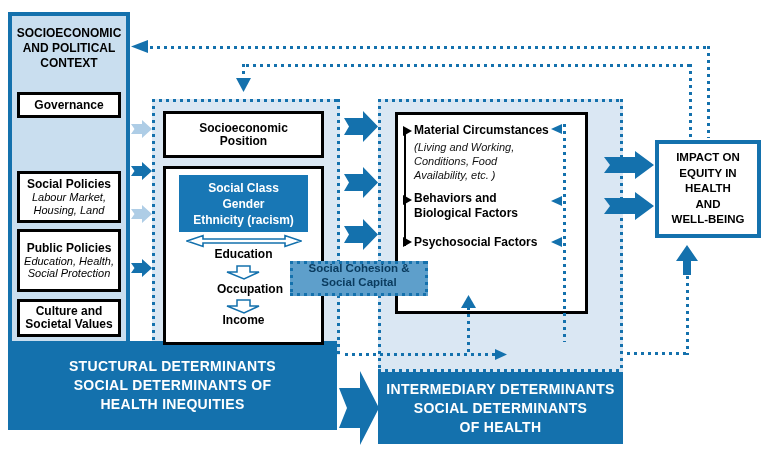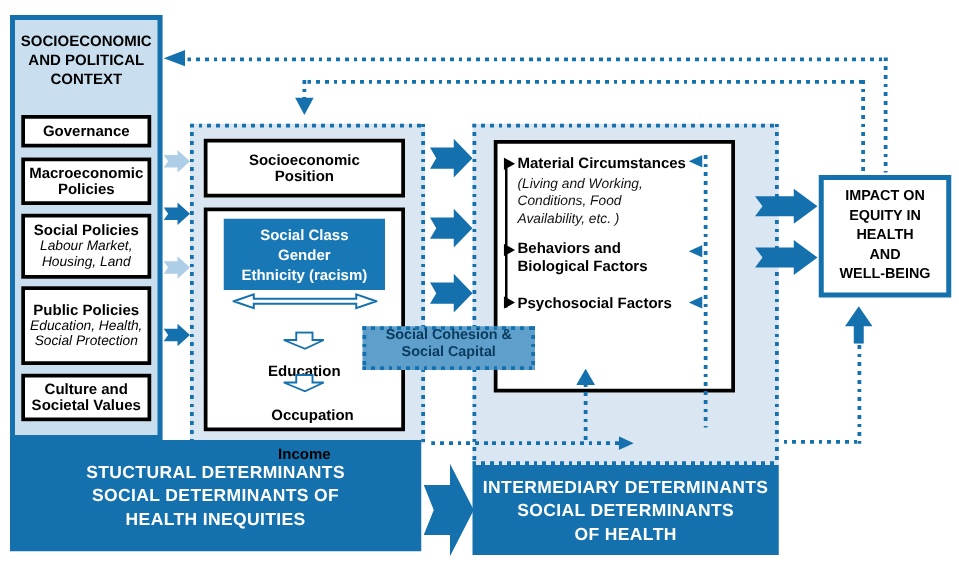--- a/index.html
+++ b/index.html
@@ -26,40 +26,40 @@
   .wbox{background:#fff;border:3px solid #000;display:flex;flex-direction:column;align-items:center;
         justify-content:center;text-align:center;z-index:2;}
   .wbox .lbl{font-weight:bold;font-size:12px;line-height:13px;}
   .wbox .sub{font-style:italic;font-size:11px;line-height:12.5px;}
 
   .sep-box{left:163px;top:111px;width:161px;height:47px;z-index:3;}
   .inner-mid{left:163px;top:166px;width:161px;height:179px;background:#fff;border:3px solid #000;z-index:3;}
   .class-box{left:179px;top:175px;width:129px;height:57px;background:#1877B5;display:flex;flex-direction:column;
              align-items:center;justify-content:center;text-align:center;color:#fff;font-weight:bold;
              font-size:12px;line-height:16px;z-index:4;}
-  .ladder{width:161px;left:163px;text-align:center;font-weight:bold;font-size:12px;z-index:4;margin-top:43px;}
+  .ladder{width:161px;left:163px;text-align:center;font-weight:bold;font-size:12px;z-index:4;}
 
   .cohesion{left:290px;top:261px;width:138px;height:35px;background-color:#5E9FCB;z-index:6;
             display:flex;flex-direction:column;align-items:center;justify-content:flex-start;text-align:center;
             color:#0A3B5E;font-weight:bold;font-size:11.5px;line-height:14px;}
 
   .black-box{left:395px;top:112px;width:193px;height:202px;background:#fff;border:3px solid #000;z-index:3;}
   .fct-title{font-weight:bold;font-size:12px;z-index:4;}
   .fct-detail{font-style:italic;font-size:11px;line-height:14px;color:#111;z-index:4;}
 
   .hs-box{left:508px;top:340px;width:115px;height:28px;background:#fff;border:3px solid #1471AD;z-index:6;
           display:flex;align-items:center;justify-content:center;font-weight:bold;font-size:12.5px;}
 
   .impact-box{left:655px;top:140px;width:106px;height:98px;background:#fff;border:4px solid #1471AD;z-index:3;
               display:flex;flex-direction:column;align-items:center;justify-content:center;text-align:center;
               font-weight:bold;font-size:11.5px;line-height:15.5px;}
 
   .banner{background:#1471AD;color:#fff;display:flex;flex-direction:column;align-items:center;justify-content:center;
           text-align:center;font-weight:bold;font-size:14px;line-height:19px;letter-spacing:.3px;z-index:2;}
-  .banner-left{left:8px;top:352px;width:329px;height:89px;}
+  .banner-left{left:8px;top:341px;width:329px;height:89px;}
   .banner-right{left:378px;top:372px;width:245px;height:72px;}
 
   svg{display:block;}
   .z4{z-index:4;} .z5{z-index:5;}
 </style>
 </head>
 <body>
 
 <div class="canvas">
 
@@ -78,23 +78,20 @@
 
   <div class="abs ctx-panel"></div>
   <div class="abs ctx-title">
     <div>SOCIOECONOMIC</div>
     <div>AND POLITICAL</div>
     <div>CONTEXT</div>
   </div>
 
   <div class="abs wbox" style="left:17px;top:92px;width:104px;height:26px;">
     <span class="lbl">Governance</span>
-  </div>
-  <div class="abs wbox" style="left:17px;top:126px;width:104px;height:38px;">
-    <span class="lbl">Macroeconomic Policies</span>
   </div>
   <div class="abs wbox" style="left:17px;top:171px;width:104px;height:52px;">
     <span class="lbl">Social Policies</span>
     <span class="sub">Labour Market, Housing, Land</span>
   </div>
   <div class="abs wbox" style="left:17px;top:229px;width:104px;height:63px;">
     <span class="lbl">Public Policies</span>
     <span class="sub">Education, Health, Social Protection</span>
   </div>
   <div class="abs wbox" style="left:17px;top:299px;width:104px;height:38px;">

